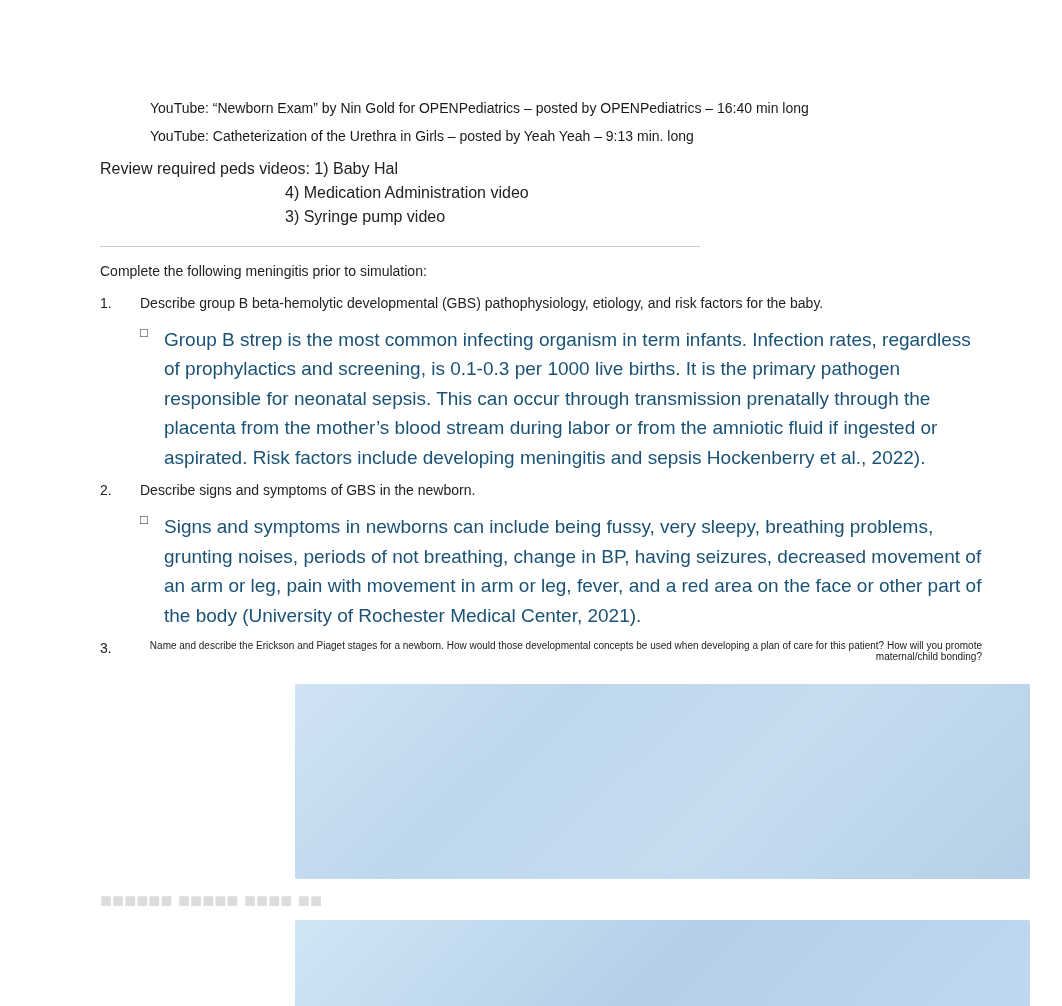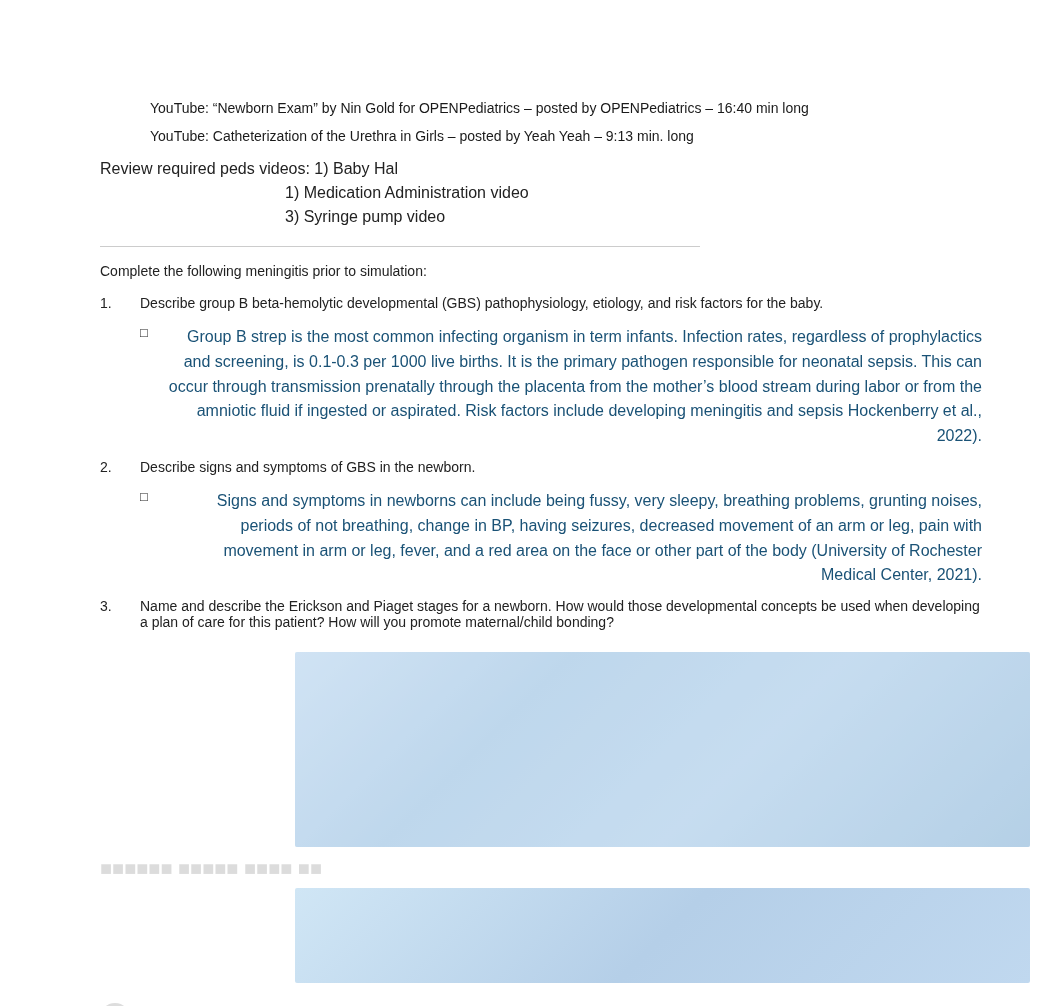--- a/index.html
+++ b/index.html
@@ -70,24 +70,23 @@
       display: flex;
       align-items: flex-start;
     }
     .bullet-char {
       margin-right: 8px;
       font-size: 13px;
       color: #222;
       min-width: 16px;
     }
     .answer-text {
-      font-size: 16px;
+      font-size: 19px;
       color: #1a5276;
       line-height: 1.55;
-      text-align: right;
     }
     .image-placeholder {
       width: 735px;
       height: 195px;
       background: linear-gradient(135deg, #d6e8f7 0%, #b8d4ea 30%, #c5ddf0 60%, #a8c8e0 100%);
       margin: 10px 0 10px 195px;
       border-radius: 2px;
       position: relative;
       overflow: hidden;
     }
@@ -100,22 +99,23 @@
       width: 735px;
       height: 95px;
       background: linear-gradient(135deg, #d0e6f5 0%, #b5cfe8 50%, #c0d8ef 100%);
       margin: 6px 0 6px 195px;
       border-radius: 2px;
     }
     .question-wrapper {
       margin-bottom: 10px;
     }
     .q3-text {
-      font-size: 14px;
+      font-size: 10px;
       margin-bottom: 8px;
+      text-align: right;
     }
     .partially-blurred {
       opacity: 0.4;
       font-size: 20px;
       color: #aaa;
       margin: 8px 0;
     }
     .footer-icon {
       width: 30px;
       height: 30px;
@@ -130,21 +130,21 @@
 
 <div class="page-content">
 
   <div>
     <div class="youtube-link">YouTube: “Newborn Exam” by Nin Gold for OPENPediatrics – posted by OPENPediatrics – 16:40 min long</div>
     <div class="youtube-link">YouTube: Catheterization of the Urethra in Girls – posted by Yeah Yeah – 9:13 min. long</div>
   </div>
 
   <div class="review-section">
     <div class="review-line">Review required peds videos: 1) Baby Hal</div>
-    <div class="review-indent">1) Medication Administration video</div>
+    <div class="review-indent">4) Medication Administration video</div>
     <div class="review-indent">3) Syringe pump video</div>
   </div>
 
   <hr class="divider-line">
 
   <div class="complete-section">Complete the following meningitis prior to simulation:</div>
 
   <ol class="questions-list">
 
     <li>

